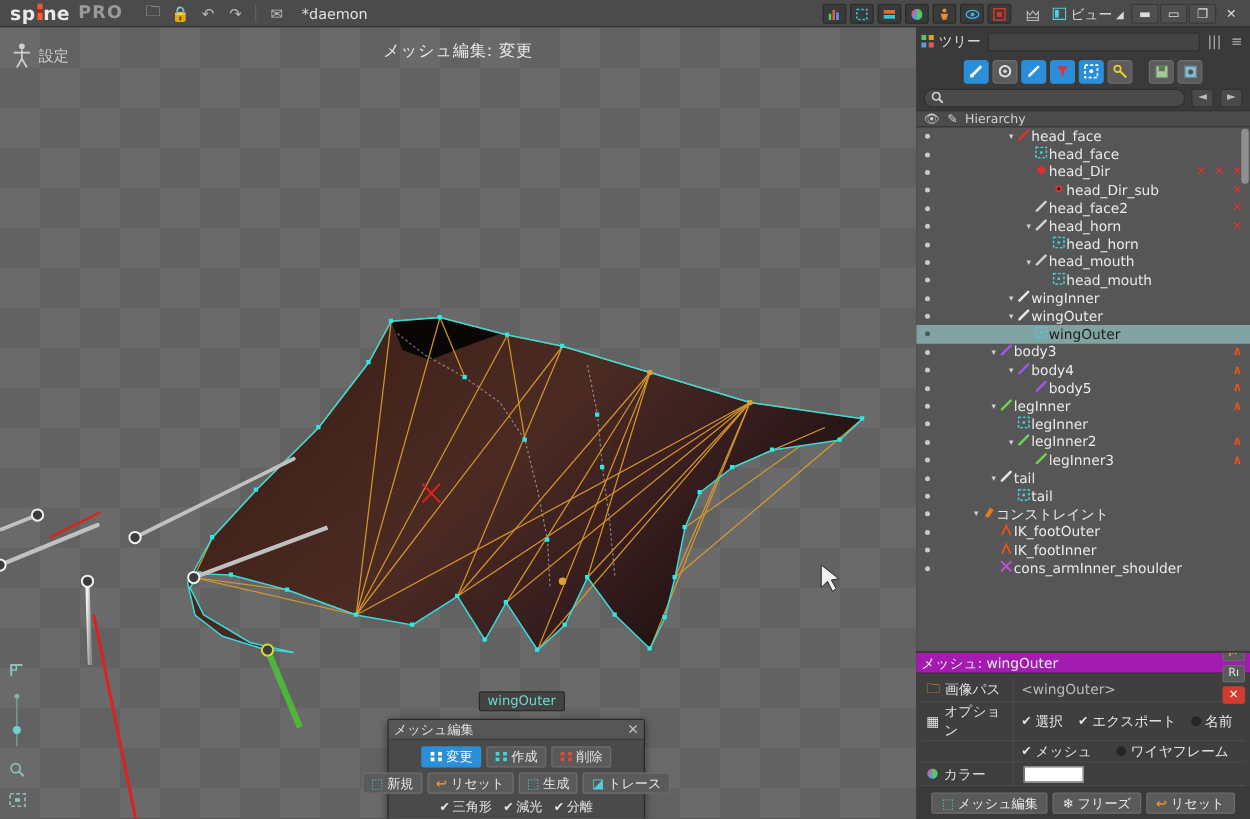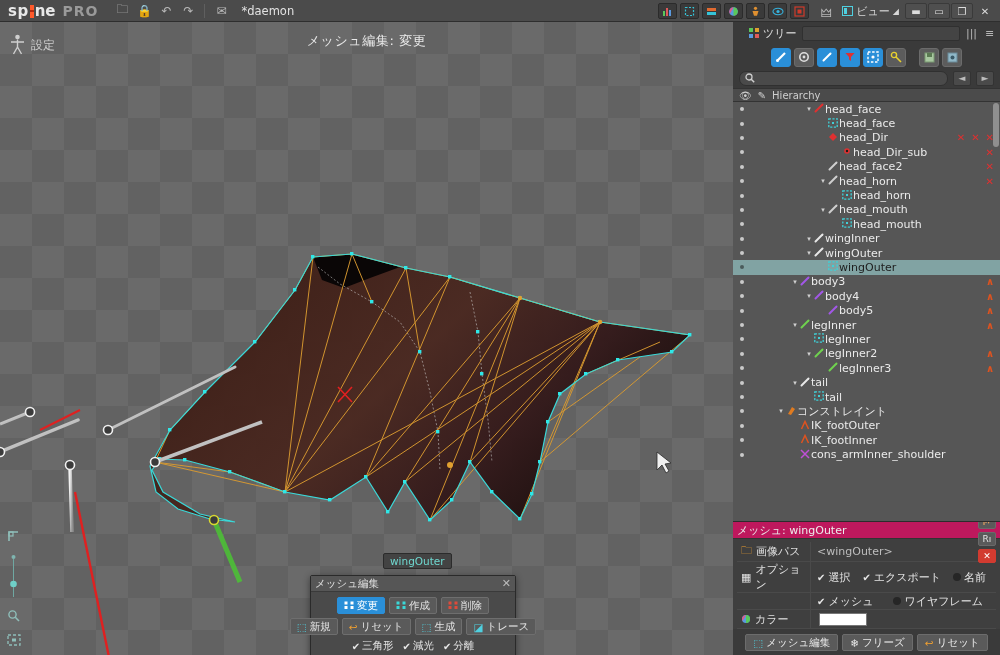--- a/index.html
+++ b/index.html
@@ -11,21 +11,21 @@
     -webkit-font-smoothing: antialiased;
   }
   #app { position: relative; width: 1000px; height: 655px; }
 
   
   #titlebar {
     position: absolute; left: 0; top: 0; width: 1000px; height: 22px;
     background: #4b4b4b; display: flex; align-items: center;
     border-bottom: 1px solid #2e2e2e;
   }
-  .logo { display: flex; align-items: center; margin-left: 8px; }
+  .logo { display: flex; align-items: flex-start; margin-left: 8px; }
   .logo .sp { font-size: 15px; font-weight: bold; color: #e8e8e8; letter-spacing: .5px; }
   .logo .spine-i {
     display: inline-block; width: 4px; height: 13px; margin: 0 1px;
     background: linear-gradient(#ff5a2b 0 35%, #b02a10 35% 55%, #ff5a2b 55% 100%);
     position: relative; top: 1px;
   }
   .logo .ne { font-size: 15px; font-weight: bold; color: #e8e8e8; }
   .logo .pro { font-size: 14px; font-weight: bold; color: #9a9a9a; margin-left: 7px; letter-spacing: 1px; }
 
   .tb-icons { display: flex; align-items: center; margin-left: 14px; gap: 2px; }
@@ -104,21 +104,21 @@
   #sel-tag {
     position: absolute; left: 383px; top: 531px;
     background: #434343; border: 1px solid #2b2b2b; border-radius: 2px;
     padding: 1px 6px; font-size: 10.5px; color: #6fd8d0;
   }
 
   
   #dock { position: absolute; left: 733px; top: 22px; width: 267px; height: 633px; background: #3a3a3a; }
 
   #tree-header {
-    height: 22px; background: #3a3a3a; display: flex; align-items: center; padding: 0 4px; gap: 5px; margin-left: 12px;
+    height: 22px; background: #3a3a3a; display: flex; align-items: center; padding: 0 4px; gap: 5px;
   }
   #tree-header .th-label { display: flex; align-items: center; gap: 3px; font-size: 11px; color: #e0e0e0; }
   #tree-header .th-bar {
     flex: 1; height: 15px; background: #444; border: 1px solid #303030; border-radius: 2px;
   }
   .hdr-ic { width: 13px; text-align: center; color: #b5b5b5; font-size: 11px; }
 
   #tree-toolbar { height: 24px; display: flex; align-items: center; justify-content: center; gap: 3px; padding: 2px 0 0; }
   .ttb {
     width: 20px; height: 19px; border-radius: 3px; display: flex; align-items: center; justify-content: center;
@@ -157,21 +157,21 @@
   .ik { color: #e0531f; font-weight: bold; font-size: 10px; }
   .tfx { color: #e03030; font-size: 10px; }
 
   #tree-scroll {
     position: absolute; right: 1px; top: 1px; width: 6px; height: 44px;
     background: #8f8f8f; border-radius: 3px;
   }
 
   
   #prop-head {
-    height: 17px; background: #be185d; display: flex; align-items: center; padding: 0 4px;
+    height: 17px; background: #a21caf; display: flex; align-items: center; padding: 0 4px;
     font-size: 11px; color: #ececec; border-bottom: 1px solid #333;
   }
   #prop-head .ph-btns { margin-left: auto; display: flex; gap: 3px; flex-direction: column; }
   .phb { width: 18px; height: 14px; background: #5a5a5a; border: 1px solid #6a6a6a; border-radius: 2px;
          display: flex; align-items: center; justify-content: center; font-size: 9px; color: #e2e2e2; }
   .phb.red { background: #d23b30; border-color: #d23b30; color: #fff; }
 
   #prop-body { background: #3f3f3f; padding: 3px 4px 0; }
   .prow { display: flex; align-items: stretch; min-height: 17px; border-bottom: 1px solid #4a4a4a; }
   .plab { width: 74px; flex: none; display: flex; align-items: center; gap: 4px; font-size: 11px; color: #e0e0e0;

